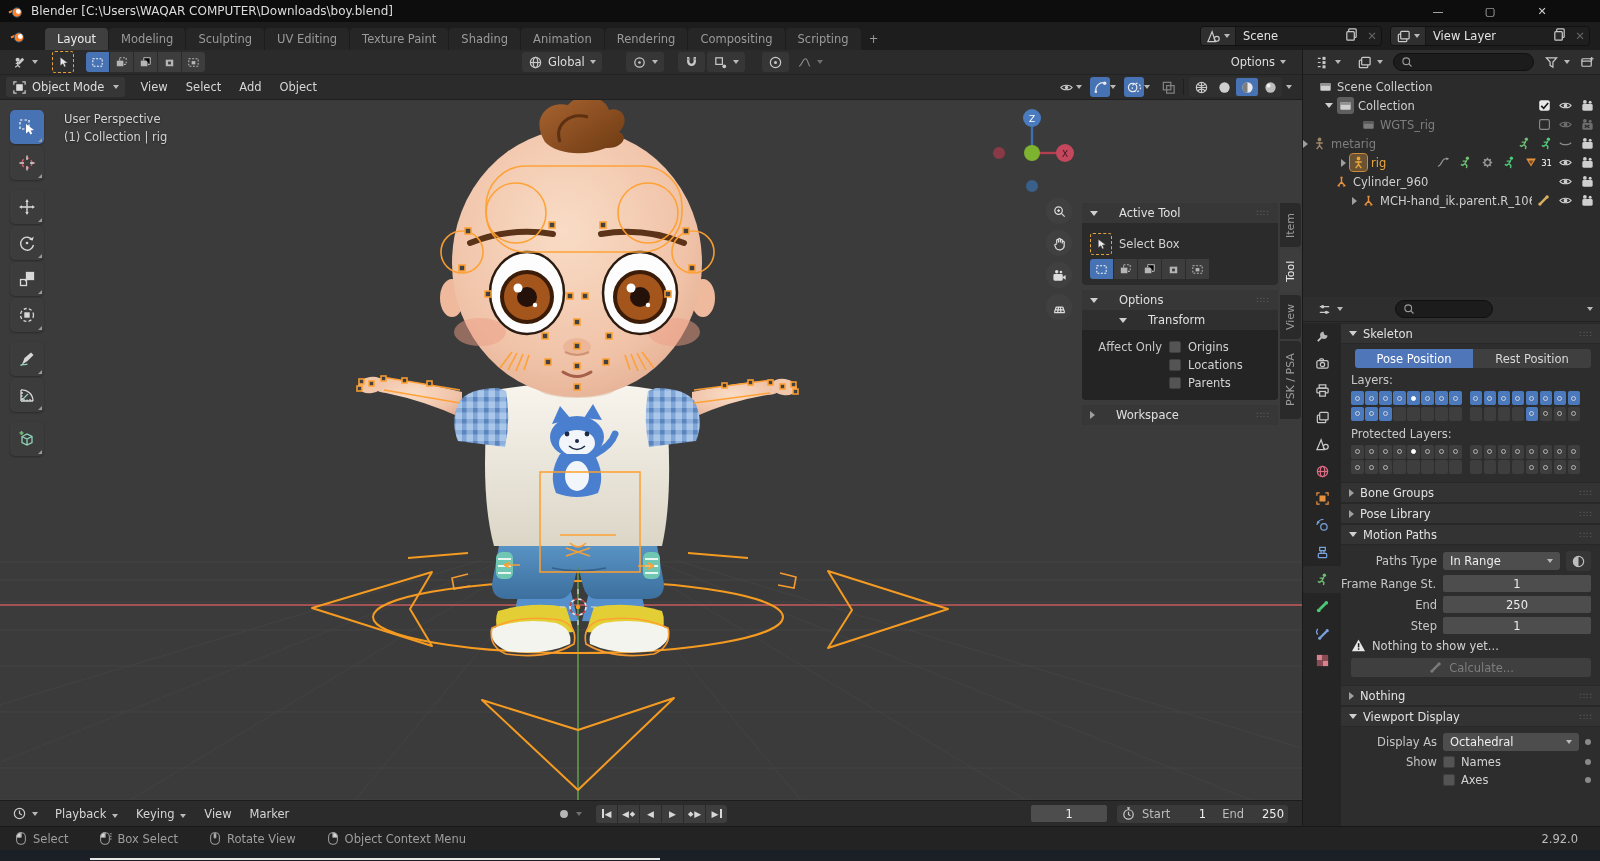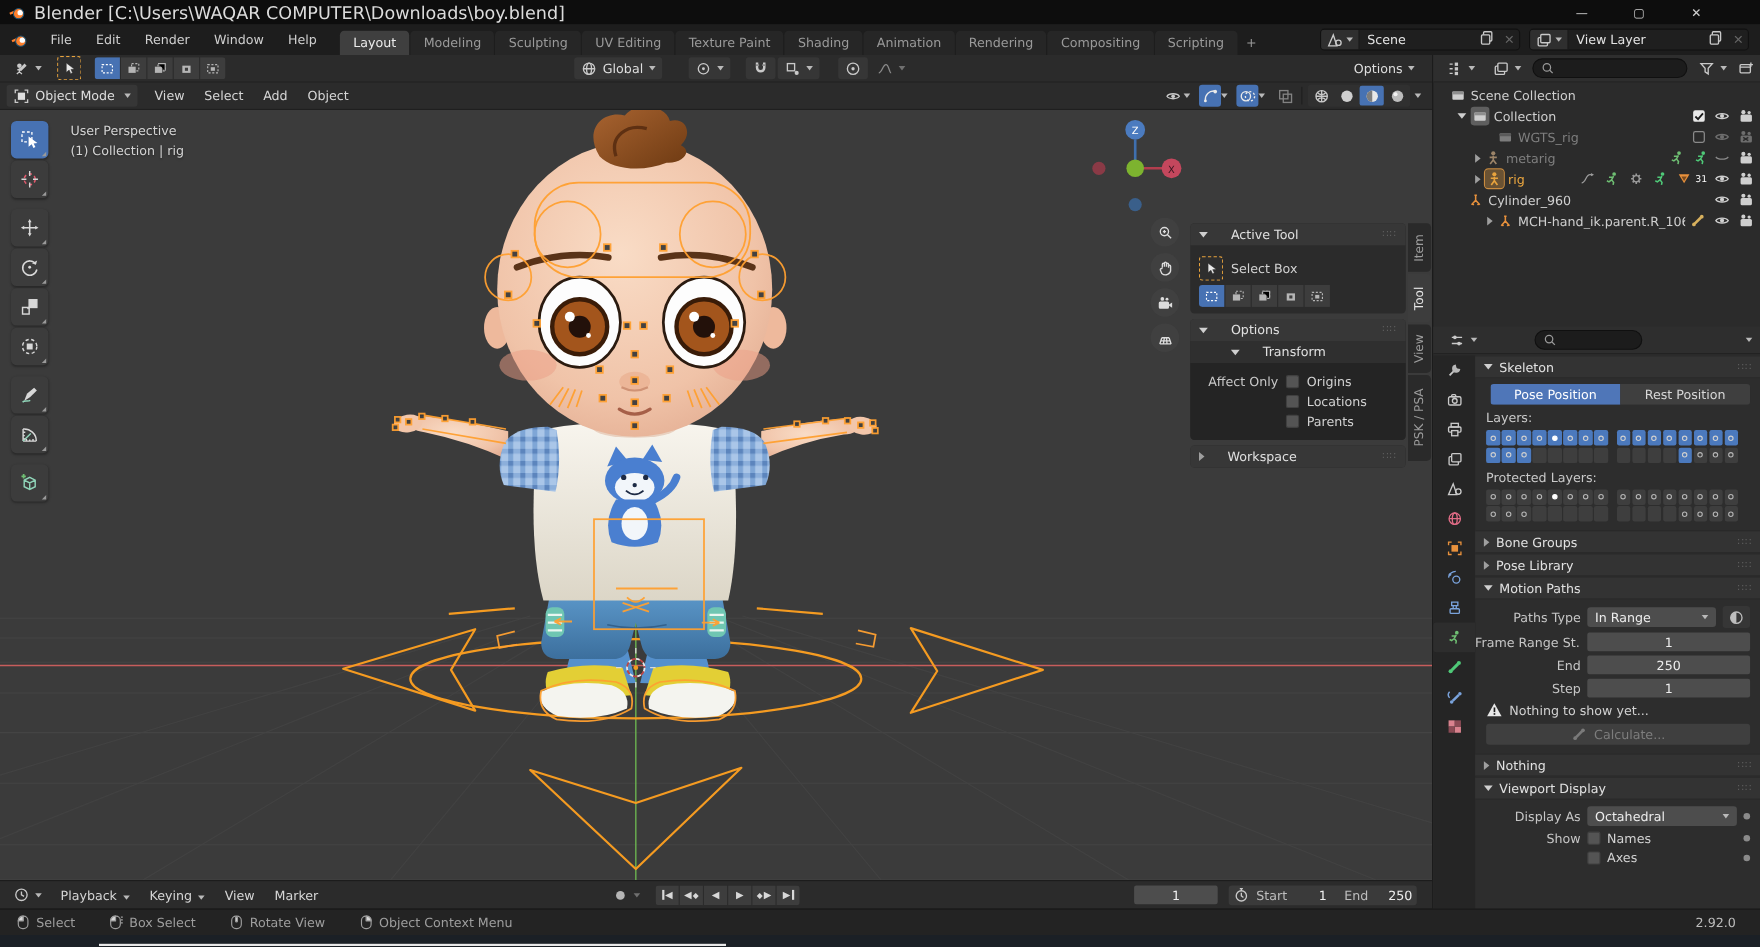--- a/index.html
+++ b/index.html
@@ -8,21 +8,21 @@
 .abs{position:absolute}
 .icon{display:inline-flex;align-items:center;justify-content:center;line-height:0}
 .icon svg{display:block}
 .chev{width:0;height:0;border-left:3.5px solid transparent;border-right:3.5px solid transparent;border-top:4px solid #b9b9b9;display:inline-block}
 .chev.dim{border-top-color:#707070}
 .tri-d{width:0;height:0;border-left:4px solid transparent;border-right:4px solid transparent;border-top:5px solid #cfcfcf;display:inline-block}
 .tri-r{width:0;height:0;border-top:4px solid transparent;border-bottom:4px solid transparent;border-left:5px solid #9f9f9f;display:inline-block}
 .grip{color:#606060;font-size:9px;letter-spacing:1px}
 
 #titlebar{left:0;top:0;width:1600px;height:22px;background:#0d0d0d;display:flex;align-items:center;gap:8px;padding:0 8px}
-#titlebar .t{font-size:16px;color:#dcdcdc}
+#titlebar .t{font-size:12px;color:#dcdcdc}
 .winbtn{width:44px;height:22px;display:flex;align-items:center;justify-content:center;color:#cfcfcf;font-size:11px}
 
 #topbar{left:0;top:22px;width:1600px;height:28px;background:#1d1d1d;display:flex;align-items:center}
 .menu-item{padding:0 11px;color:#cfcfcf;height:100%;display:flex;align-items:center}
 .ws-tab{padding:3px 12px 4px;margin-right:1px;color:#9a9a9a;background:#262626;border-radius:4px 4px 0 0;height:22px;align-self:flex-end;display:flex;align-items:center}
 .ws-tab.active{background:#3f3f3f;color:#ececec}
 .ws-tab.plus{background:transparent;color:#9a9a9a;padding:3px 7px}
 .idblock{height:20px;background:#1f1f1f;border:1px solid #111;border-radius:4px;display:flex;align-items:center;overflow:hidden}
 .idblock .pfx{background:#2f2f2f;height:100%;display:flex;align-items:center;gap:3px;padding:0 5px;border-right:1px solid #161616}
 .idblock .nm{flex:1;padding:0 7px;color:#e3e3e3}
@@ -137,27 +137,20 @@
 </div>
 
 <div id="topbar" class="abs">
   <span class="icon" style="padding:0 10px" id="topbar-logo">
       <svg width="15" height="15" viewBox="0 0 16 16">
         <path d="M1 9 L8 6" stroke="#ff7f2a" stroke-width="2.2"></path>
         <circle cx="9.5" cy="9" r="5" fill="#ff7f2a"></circle>
         <circle cx="11" cy="8" r="2.6" fill="#fff"></circle>
         <circle cx="9.5" cy="9" r="5" fill="none" stroke="#1a5276" stroke-width="1"></circle>
       </svg>
-    </span>
-  <span id="menubar" style="display:flex;height:100%">
-      <span class="menu-item">File</span>
-      <span class="menu-item">Edit</span>
-      <span class="menu-item">Render</span>
-      <span class="menu-item">Window</span>
-      <span class="menu-item">Help</span>
     </span>
   <span id="ws-tabs" style="display:flex;height:100%;margin-left:10px">
       <span class="ws-tab active">Layout</span>
       <span class="ws-tab">Mod​eling</span>
       <span class="ws-tab">Sculpting</span>
       <span class="ws-tab">UV Editing</span>
       <span class="ws-tab">Texture Paint</span>
       <span class="ws-tab">Shading</span>
       <span class="ws-tab">Animation</span>
       <span class="ws-tab">Rendering</span>
@@ -926,21 +919,21 @@
           <span class="icon">
             <svg width="15" height="15" viewBox="0 0 16 16" fill="none" stroke="#c9c9c9" stroke-width="1.3">
               <circle cx="5.2" cy="4.2" r="2" fill="#6e6e6e" stroke="none"></circle>
               <circle cx="10.8" cy="4.6" r="1.6" fill="#6e6e6e" stroke="none"></circle>
               <rect x="2.5" y="6.5" width="11" height="7" rx="1.5" fill="#6e6e6e" stroke="none"></rect>
               <path d="M5 8.5 l5 3 M10 8.5 l-5 3" stroke="#2b2b2b" stroke-width="1.4"></path>
             </svg>
           </span>
         </span>
       </div>
-      <div class="orow grey" style="padding-left: 38px;">
+      <div class="orow grey" style="">
         <span class="tri-r"></span>
         <span class="icon">
           <svg width="15" height="15" viewBox="0 0 16 16" fill="none" stroke="#c9c9c9" stroke-width="1.3">
             <g stroke="#9c8468">
               <circle cx="8" cy="3.6" r="2" fill="#9c8468" stroke="none"></circle>
               <path d="M8 6 V10 M4.5 7.5 H11.5 M8 10 L5 14 M8 10 L11 14" stroke-width="1.6"></path>
             </g>
           </svg>
         </span>
         <span class="lab">metarig</span>

